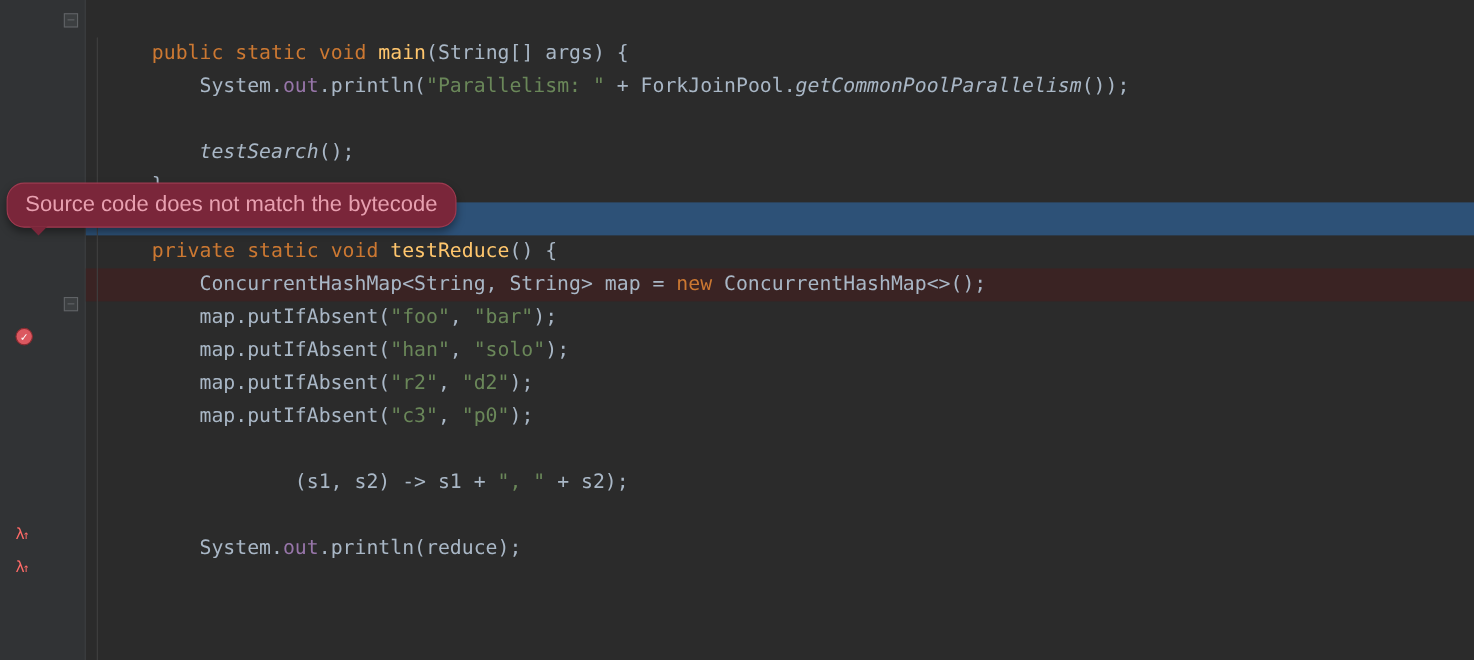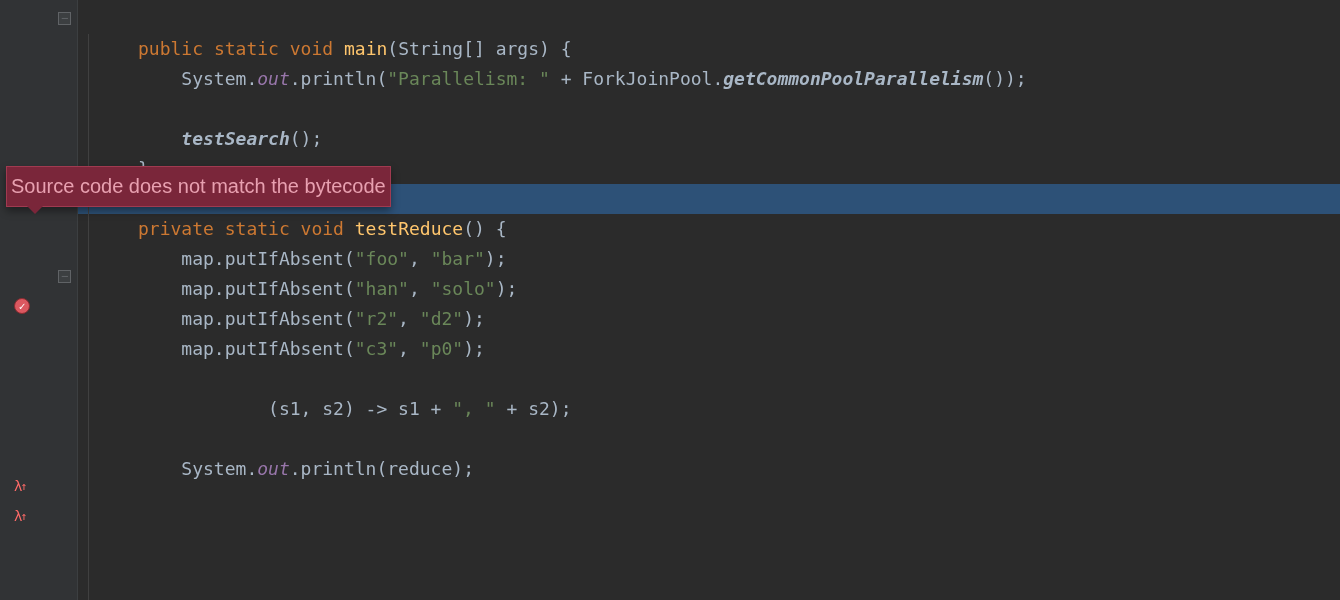--- a/index.html
+++ b/index.html
@@ -91,29 +91,29 @@
     background: #404040;
   }
   .highlight-current {
     background: #2d5177;
   }
   .highlight-breakpoint {
     background: #3a2323;
   }
   .kw { color: #cc7832; }
   .mname { color: #ffc66d; }
-  .field { color: #9876aa; font-style: italic; }
+  .field { color: #9876aa; }
   .str { color: #6a8759; }
-  .callitalic { color: #a9b7c6; font-style: italic; font-weight: bold; }
+  .callitalic { color: #a9b7c6; font-style: italic; }
   .tooltip {
     position: absolute;
     background: #7a263a;
     border: 1px solid #a03a50;
-    border-radius: 0;
-    padding: 8px 4px;
+    border-radius: 16px;
+    padding: 8px 16px;
     color: #e8a0b0;
     font-size: 20px;
     font-family: -apple-system, 'Segoe UI', sans-serif;
     box-shadow: 0 4px 8px rgba(0,0,0,0.4);
   }
   .tooltip::after {
     content: '';
     position: absolute;
     bottom: -8px;
     left: 20px;
@@ -168,20 +168,21 @@
 
     <div class="line">    <span class="callitalic">testSearch</span><span>();</span></div>
 
 
     <div class="line"><span>}</span></div>
 
     <div class="line highlight-current"></div>
 
     <div class="line"><span class="kw">private</span> <span class="kw">static</span> <span class="kw">void</span> <span class="mname">testReduce</span><span>() {</span></div>
 
+    <div class="line highlight-breakpoint">    <span>ConcurrentHashMap&lt;String, String&gt; map = </span><span class="kw">new</span><span> ConcurrentHashMap&lt;&gt;();</span></div>
 
     <div class="line">    <span>map.putIfAbsent(</span><span class="str">"foo"</span><span>, </span><span class="str">"bar"</span><span>);</span></div>
 
     <div class="line">    <span>map.putIfAbsent(</span><span class="str">"han"</span><span>, </span><span class="str">"solo"</span><span>);</span></div>
 
     <div class="line">    <span>map.putIfAbsent(</span><span class="str">"r2"</span><span>, </span><span class="str">"d2"</span><span>);</span></div>
 
     <div class="line">    <span>map.putIfAbsent(</span><span class="str">"c3"</span><span>, </span><span class="str">"p0"</span><span>);</span></div>
 
     <div class="line"></div>

